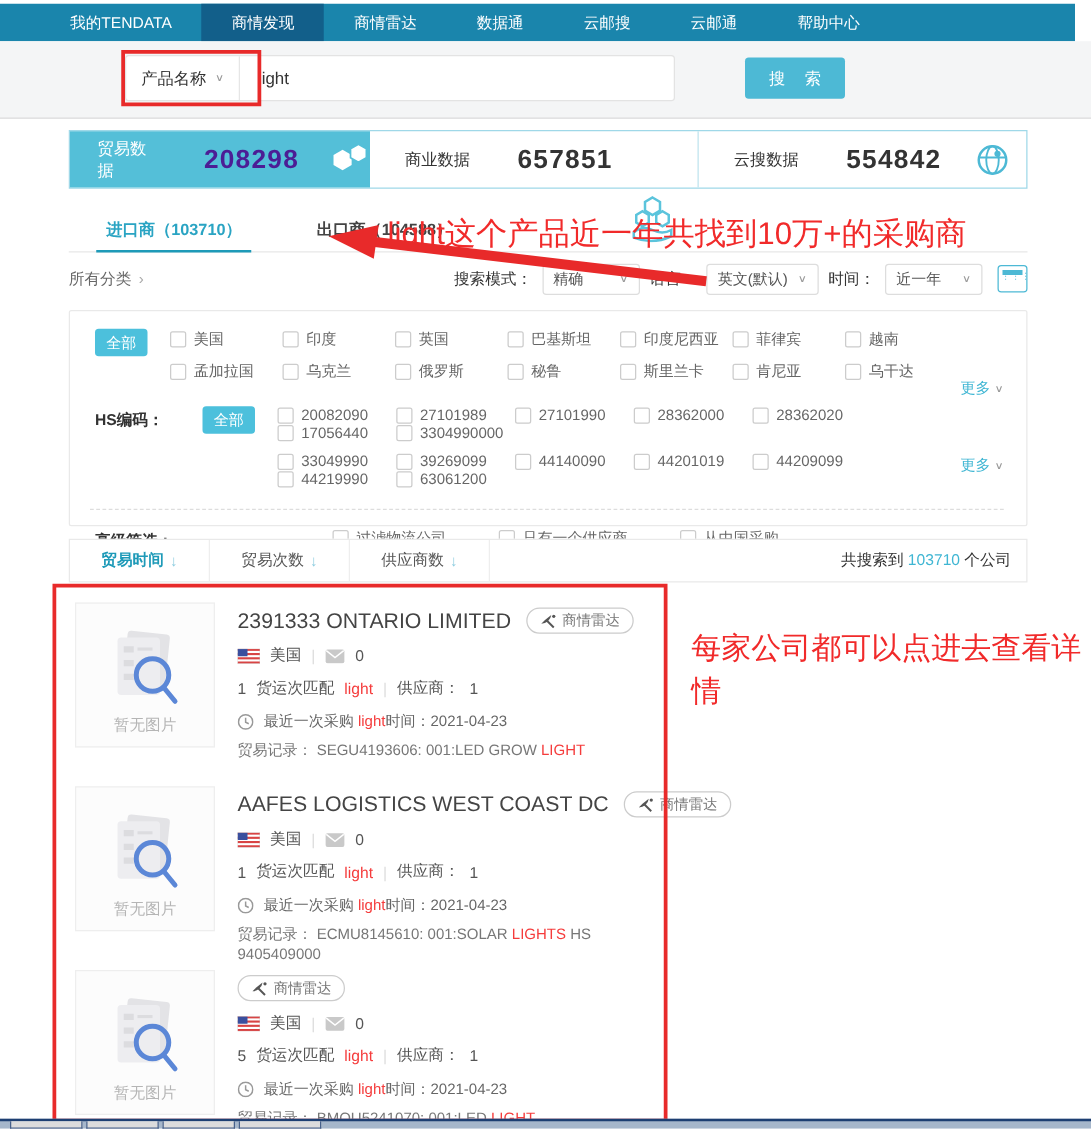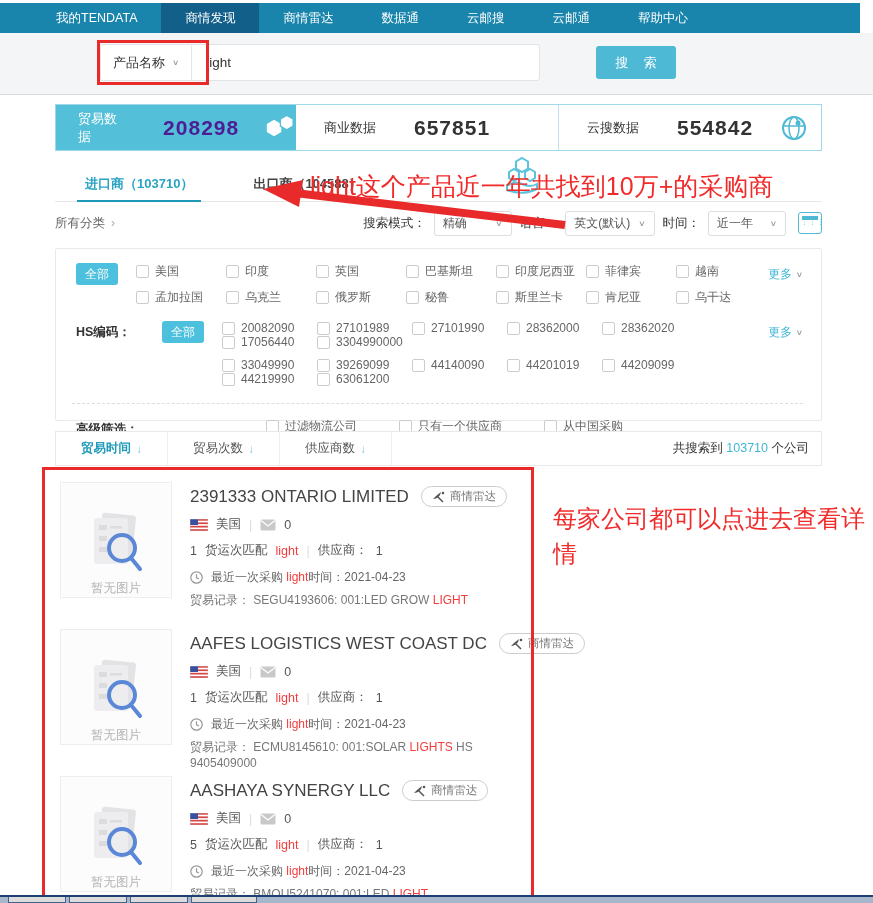--- a/index.html
+++ b/index.html
@@ -57,35 +57,35 @@
   .filterbox { position:absolute; top:248px; left:55px; width:767px; height:173px; border:1px solid #e9e9e9; border-radius:2px; background:#fff; padding:14px 18px 0 20px; }
   .frow { display:flex; margin-bottom:6px; }
   .flabel { width:86px; font-size:12.5px; font-weight:bold; color:#333; padding-top:3px; flex:none; }
   .badge-all { flex:none; background:#4cc0dc; color:#fff; font-size:12px; border-radius:3px; padding:3px 9px; height:22px; margin-right:18px; cursor:pointer; }
   .chk-wrap { flex:1; }
   .chk-row { display:flex; flex-wrap:wrap; margin-bottom:9px; }
   .chk-item { width:90px; display:flex; align-items:center; gap:6px; font-size:12px; color:#666; cursor:pointer; }
   .chk-row.hs .chk-item { width:95px; }
   .chk-row.adv .chk-item { width:auto; margin-right:42px; }
   .cbox { width:13px; height:13px; border:1px solid #ccc; border-radius:2px; background:#fff; flex:none; }
-  .more { flex:none; font-size:12px; color:#3fb6d3; cursor:pointer; padding-top:3px; white-space:nowrap; }
+  .more { flex:none; font-size:12px; color:#3fb6d3; cursor:pointer; padding-top:3px; white-space:nowrap;margin-top:36px; }
   .dashed { border-top:1px dashed #ddd; margin:8px 0 14px -4px; }
 
   
   .sortbar { position:absolute; top:431px; left:55px; width:767px; height:35px; border:1px solid #e9e9e9; background:#fff; display:flex; align-items:stretch; }
   .sort-tab { width:112px; display:flex; align-items:center; justify-content:center; gap:5px; font-size:12.5px; color:#555; border-right:1px solid #eee; cursor:pointer; }
   .sort-tab.active { color:#1e9ab8; font-weight:bold; }
   .sort-tab .arr { color:#8fcde0; font-size:12px; }
   .sort-result { margin-left:auto; align-self:center; padding-right:12px; font-size:12.5px; color:#333; }
   .sort-result .cnt { color:#3fb6d3; }
 
   
   .cards { position:absolute; top:477px; left:55px; width:468px; }
   .card { background:#fff; height:131px; margin-bottom:16px; position:relative; padding:9px 0 0 0; }
-  .thumb { position:absolute; left:5px; top:5px; width:112px; height:116px; background:#fcfcfc; border:1px solid #eee; display:flex; flex-direction:column; align-items:center; justify-content:flex-end; }
+  .thumb { position:absolute; left:5px; top:5px; width:112px; height:116px; background:#fcfcfc; border:1px solid #eee; display:flex; flex-direction:column; align-items:center; justify-content:flex-end; padding-bottom:8px; }
   .thumb-label { font-size:12.5px; color:#b5b5b5; margin-top:4px; }
   .card-main { margin-left:135px; }
   .card-title-row { display:flex; align-items:center; gap:12px; }
   .card-title { font-size:17px; color:#444; white-space:nowrap; cursor:pointer; }
   .radar-pill { display:flex; align-items:center; gap:5px; border:1px solid #ccc; border-radius:12px; padding:2px 10px; font-size:11.5px; color:#777; cursor:pointer; white-space:nowrap; }
   .meta-row { display:flex; align-items:center; gap:8px; margin-top:9px; font-size:12.5px; color:#555; }
   .meta-row .sep { color:#ddd; }
   .red { color:#f53c3c; }
   .rec-row { margin-top:6px; font-size:12px; color:#777; }
   .flag { display:inline-block; }
@@ -523,21 +523,20 @@
             <rect x="26" y="16" width="12" height="2.5" fill="#dcdcdf"></rect>
             <rect x="15" y="26" width="8" height="5" fill="#dcdcdf"></rect>
             <rect x="15" y="37" width="8" height="5" fill="#dcdcdf"></rect>
             <circle cx="38" cy="38" r="13" fill="none" stroke="#5b87d7" stroke-width="4"></circle>
             <line x1="47" y1="48" x2="56" y2="59" stroke="#5b87d7" stroke-width="4" stroke-linecap="round"></line>
           </svg>
           <div class="thumb-label">暂无图片</div>
         </div>
         <div class="card-main">
           <div class="card-title-row">
-            <span class="card-title">AASHAYA SYNERGY LLC</span>
             <span class="radar-pill">
               <svg width="13" height="12" viewBox="0 0 13 12">
                 <path d="M1 8 A8 8 0 0 0 9 1 L4 5 Z" fill="#555"></path>
                 <line x1="5" y1="5" x2="11" y2="11" stroke="#555" stroke-width="1.5"></line>
                 <circle cx="11" cy="2" r="1.3" fill="#555"></circle>
               </svg>
               <span>商情雷达</span>
             </span>
           </div>
           <div class="meta-row">

